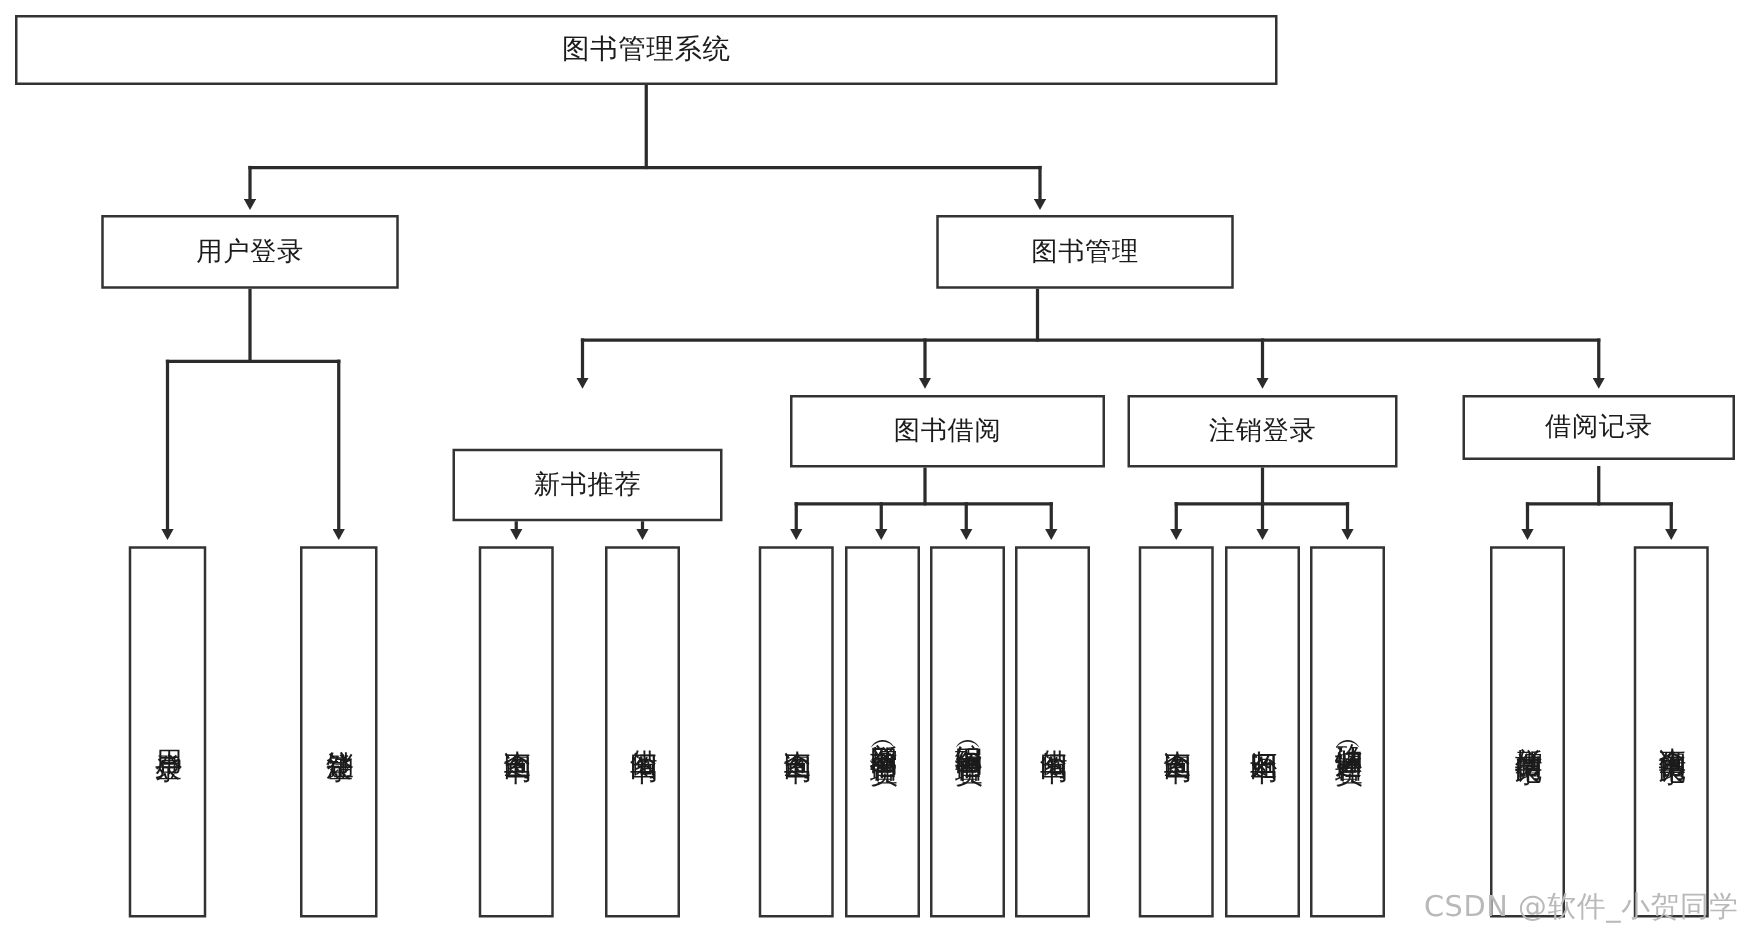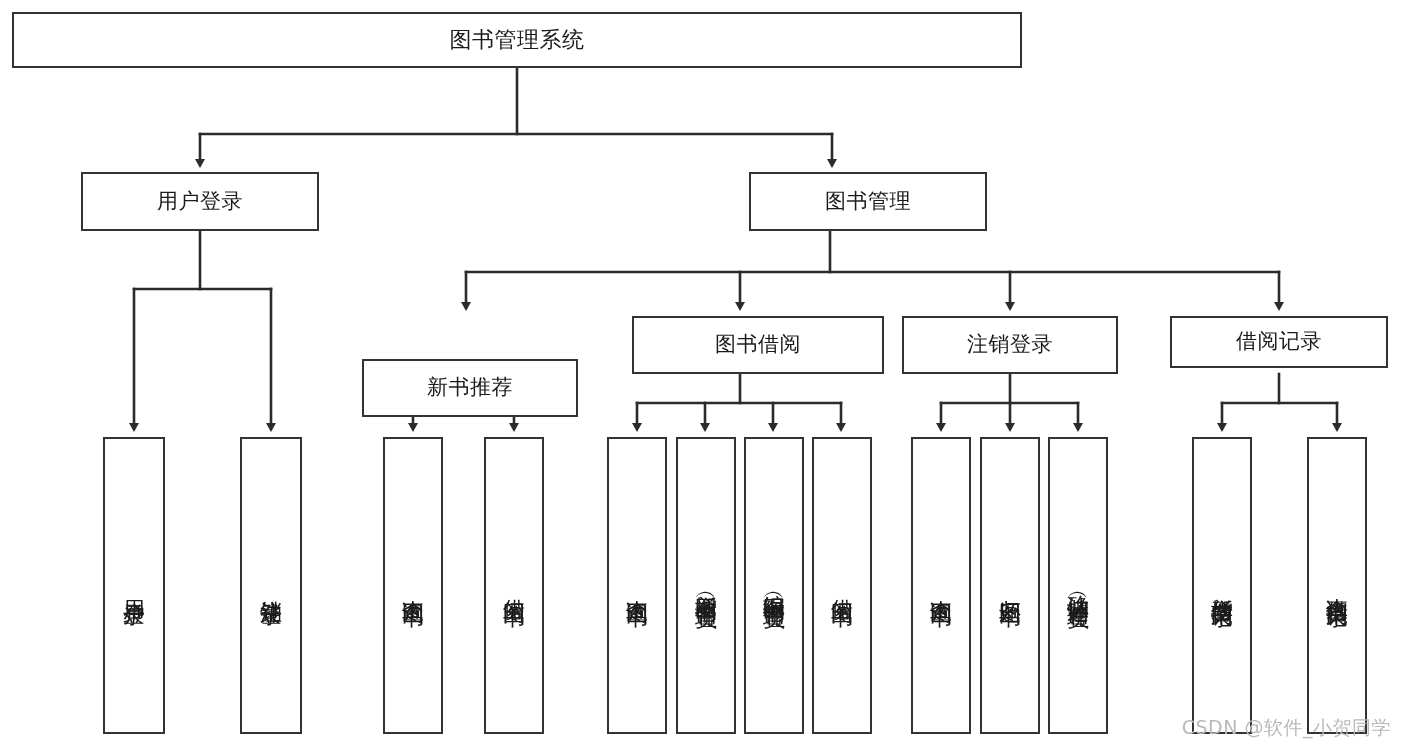--- a/index.html
+++ b/index.html
@@ -56,21 +56,21 @@
   }
   .node.vertical .vlabel {
     writing-mode: vertical-rl;
     text-orientation: upright;
     display: block;
   }
   .watermark {
     position: absolute;
     right: 14px;
     bottom: 6px;
-    font-size: 19px;
+    font-size: 23px;
     color: #b9b9b9;
     letter-spacing: 0.5px;
     user-select: none;
     white-space: nowrap;
   }
 </style>
 </head>
 <body>
 
 <div id="diagram-root">

